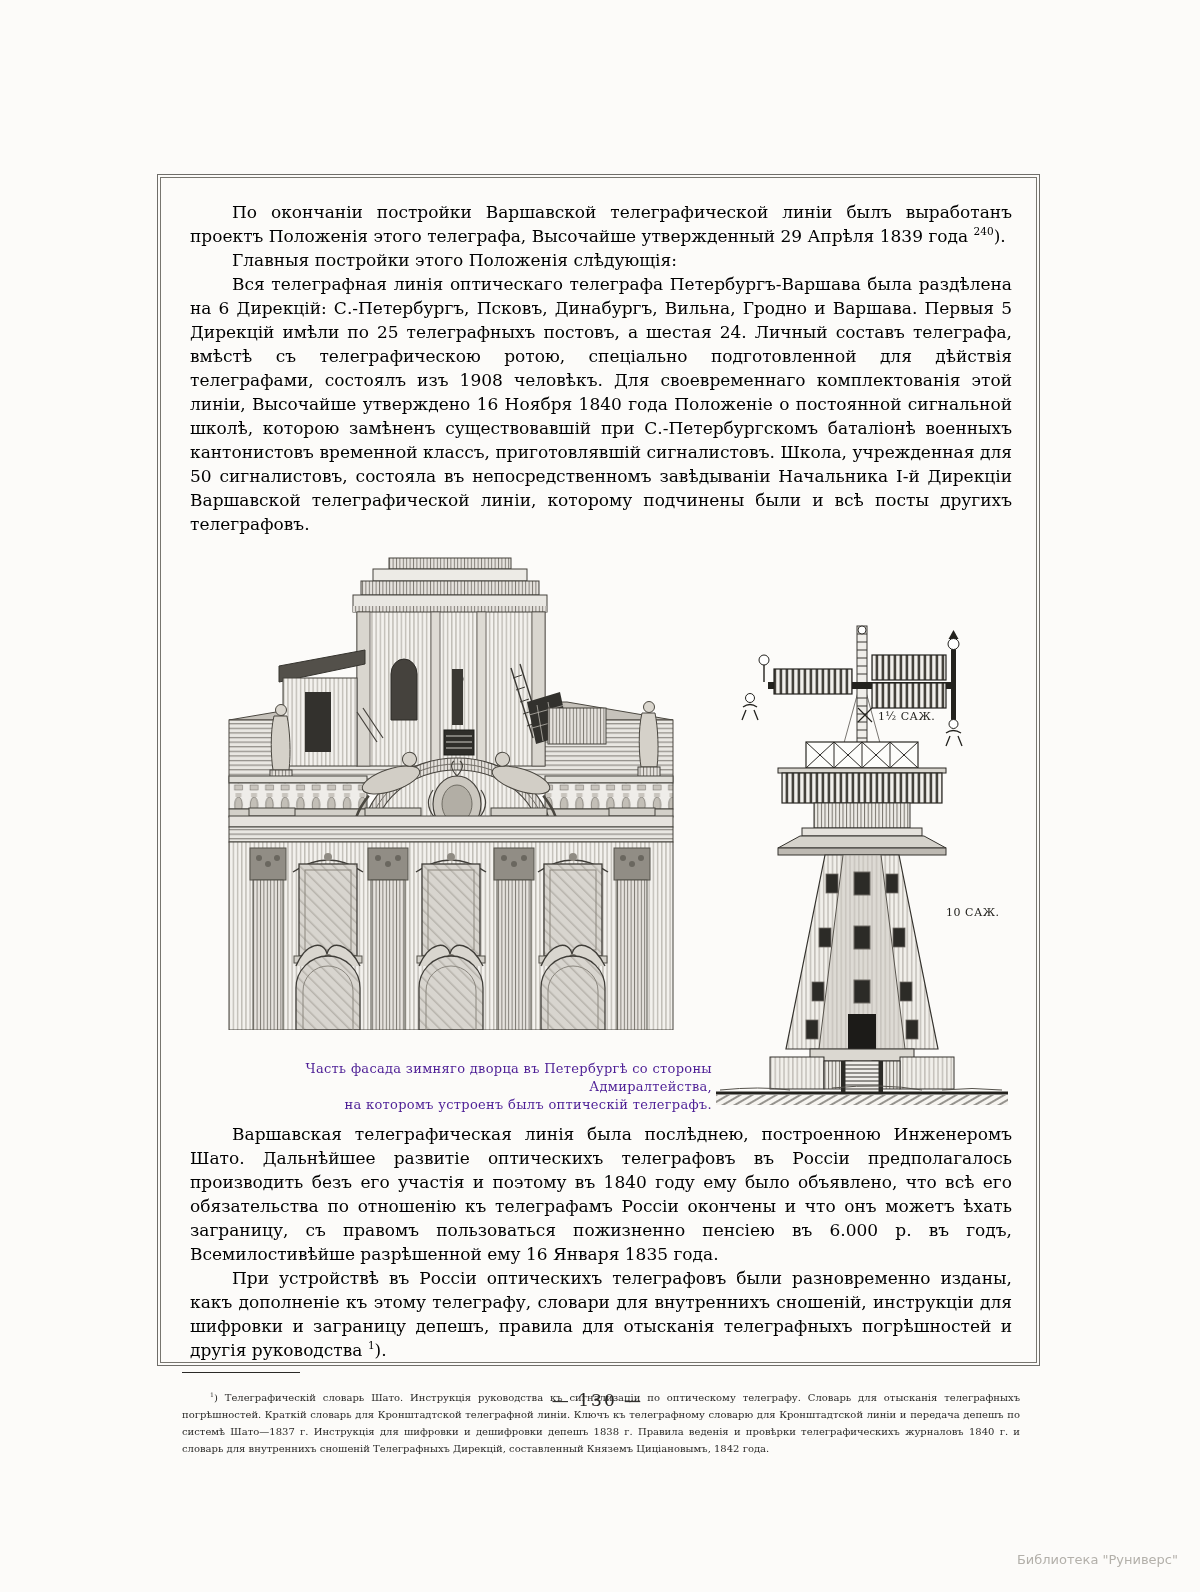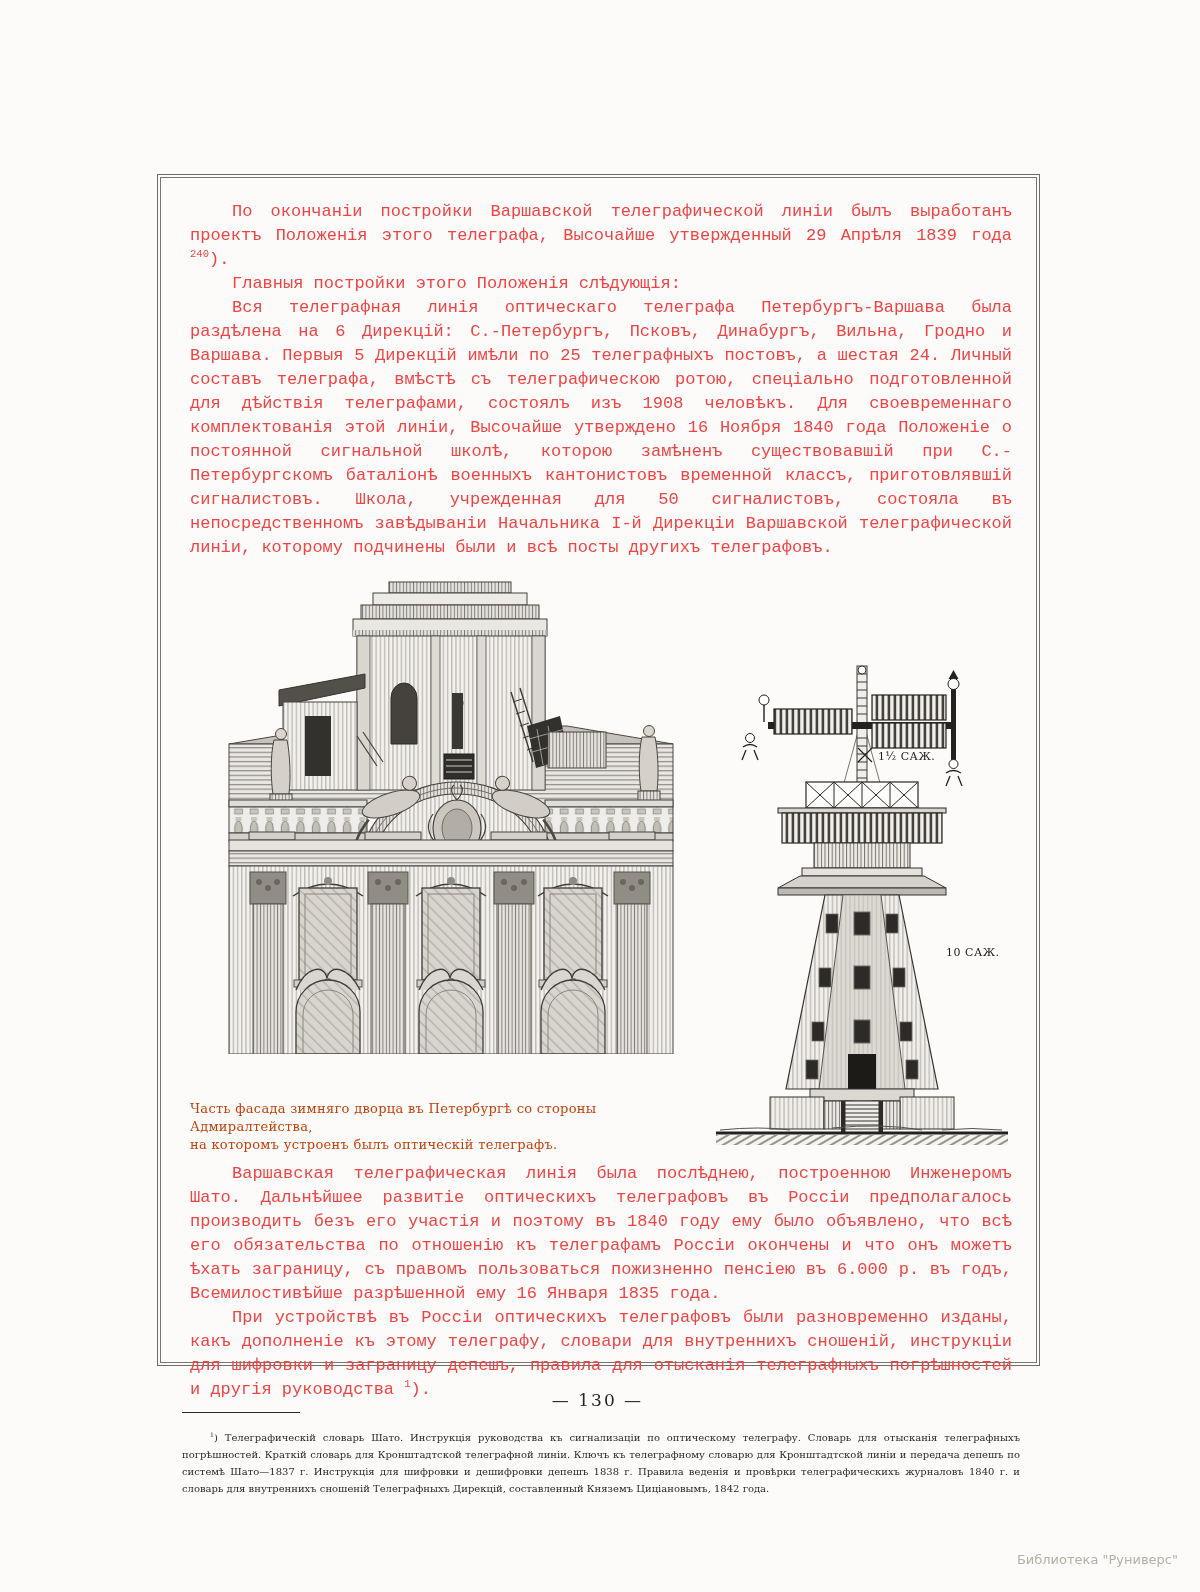--- a/index.html
+++ b/index.html
@@ -1,24 +1,24 @@
 <!DOCTYPE html>
 <html><head>
 <meta charset="utf-8">
 <style>
   html,body{margin:0;padding:0;background:#ffffff;}
   .page{position:relative;width:1200px;height:1592px;background:#fcfbf9;font-family:"DejaVu Serif",serif;color:#1f1e1c;overflow:hidden;}
   .frame{position:absolute;left:157px;top:174px;width:881px;height:1190px;border:1px solid #6f6d69;}
   .frame-inner{position:absolute;left:2px;top:2px;right:2px;bottom:2px;border:1px solid #77756f;}
   .column{position:absolute;left:190px;top:200px;width:822px;}
-  .para{margin:0;font-size:17px;line-height:24px;text-align:justify;text-indent:42px;color:#ef4444;font-family:Liberation Mono, monospace;}
+  .para{margin:0;font-size:17px;line-height:24px;text-align:justify;text-indent:42px;color:#000000;}
   sup{font-size:0.62em;vertical-align:super;line-height:0;}
   .figrow{display:flex;justify-content:space-between;align-items:flex-end;margin:16px 0 8px 0;}
   .figure{display:flex;flex-direction:column;align-items:center;gap:20px;}
-  .caption{font-size:13px;line-height:18px;text-align:left;letter-spacing:0.3px;color:#c2410c;margin-top:26px;}
+  .caption{font-size:13px;line-height:18px;text-align:right;letter-spacing:0.3px;color:#4c1d95;margin-top:10px;}
   .caption-min{min-height:36px;}
   .fn-rule{width:118px;border-top:1.6px solid #2a2927;margin:10px 0 6px -8px;}
   .footnote{margin:16px 0 0 -8px;width:838px;font-size:10px;line-height:17px;text-align:justify;text-indent:28px;color:#2a2927;}
   .page-number{position:absolute;left:157px;top:1390px;width:881px;text-align:center;font-size:17px;letter-spacing:2px;color:#262523;}
   .watermark{position:absolute;right:22px;top:1552px;font-size:13px;color:#b3b0aa;font-family:"DejaVu Sans",sans-serif;}
   .svglabel{font-size:11px;fill:#23221e;font-family:"DejaVu Serif",serif;letter-spacing:0.5px;}
 </style>
 </head>
 <body>
 

